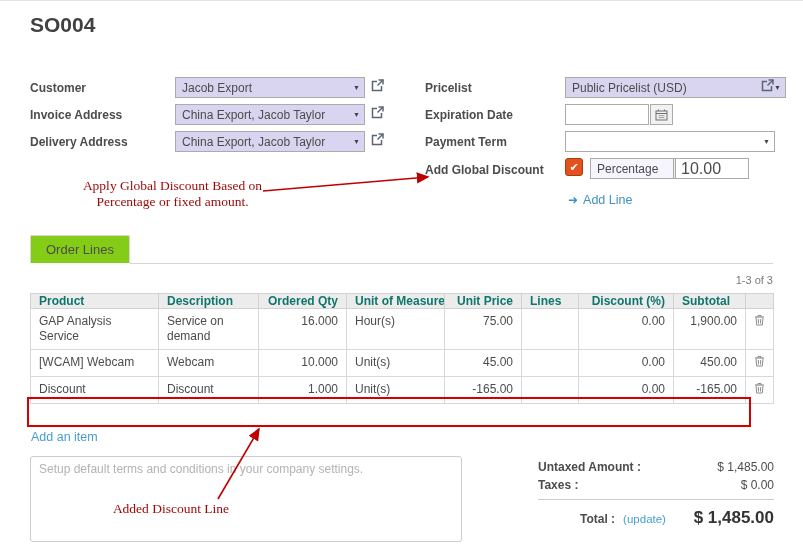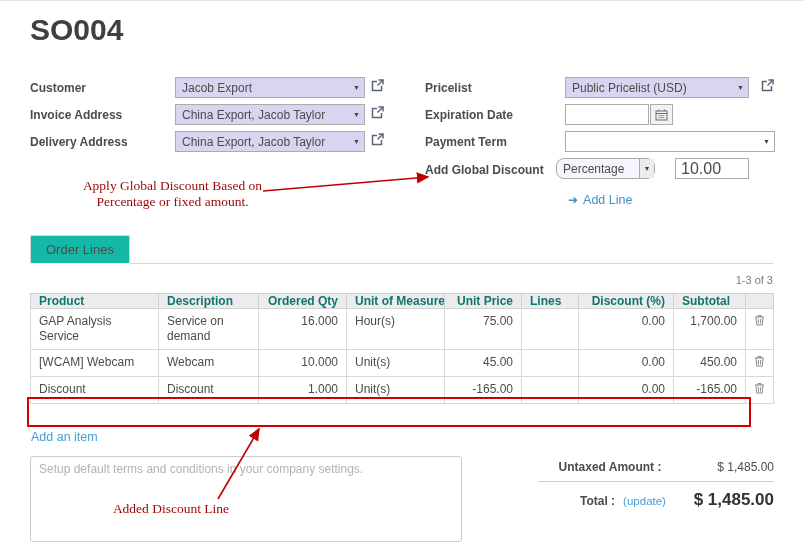--- a/index.html
+++ b/index.html
@@ -1,20 +1,20 @@
 <!DOCTYPE html>
 <html><head>
 <meta charset="utf-8">
 <style>
   * { box-sizing: border-box; margin: 0; padding: 0; }
   body { background:#fff; font-family:"Liberation Sans", sans-serif; }
   .canvas { position:relative; width:803px; height:545px; background:#fff;
             border-top:1px solid #e2e2e2; overflow:hidden; color:#4c4c4c; }
 
-  .doc-title { position:absolute; left:30px; top:12px; font-size:30px; font-weight:bold; color:#404040; }
+  .doc-title { position:absolute; left:30px; top:12px; font-size:21px; font-weight:bold; color:#404040; }
 
   .flabel { position:absolute; font-size:12px; font-weight:bold; color:#4c4c4c; white-space:nowrap; }
 
   .selbox { position:absolute; height:21px; border:1px solid #ababab; background:#d9d5f0;
             font-size:12px; display:flex; align-items:center; padding:0 18px 0 6px; cursor:pointer; }
   .selbox.white { background:#fff; }
   .selbox .val { overflow:hidden; white-space:nowrap; }
   .selbox .arr { position:absolute; right:4px; top:6px; font-size:7px; color:#444; }
 
   .combo { position:absolute; height:21px; border:1px solid #ababab; background:#f6f4fc;
@@ -37,21 +37,21 @@
 
   .addline { position:absolute; font-size:12.5px; color:#418fc5; cursor:pointer; }
   .addline .ico { margin-right:5px; font-size:12px; }
 
   .note { position:absolute; color:#9c0606; font-family:"Liberation Serif", serif; font-size:13.5px;
           line-height:16px; text-align:center; }
 
   .tabbar { position:absolute; left:30px; top:234px; width:743px; display:flex;
             border-bottom:1px solid #d6d6d6; }
   .tab { padding:6px 15px; font-size:13px; margin-bottom:-1px; cursor:pointer; }
-  .tab.active { background:#14b8a6; border:1px solid #d6d6d6; border-bottom:1px solid #fff;
+  .tab.active { background:#84cc16; border:1px solid #d6d6d6; border-bottom:1px solid #fff;
                 border-radius:2px 2px 0 0; color:#4c4c4c;text-align:right; }
   .tab.idle { color:#459fd4; }
 
   .pager { position:absolute; right:30px; top:273px; font-size:11px; color:#7a7a7a; }
 
   .gridwrap { position:absolute; left:30px; top:292px; width:743px; }
   table.grid { border-collapse:collapse; table-layout:fixed; width:743px; font-size:12px; }
   table.grid th { background:#ececec; border:1px solid #d2d2d2; font-weight:bold; color:#0f766e;
                   padding:0 8px; text-align:left; white-space:nowrap; overflow:hidden; font-size:12px; }
   table.grid th.num { text-align:right; }
@@ -67,21 +67,21 @@
 
   .additem { position:absolute; left:31px; top:429px; font-size:12.5px; color:#459fd4; cursor:pointer; }
 
   .notes { position:absolute; left:30px; top:455px; width:432px; height:86px; border:1px solid #cccccc;
            border-radius:3px; resize:none; font-family:"Liberation Sans", sans-serif; font-size:12px;
            padding:5px 8px; color:#4c4c4c; }
   .notes::placeholder { color:#b3b3b3; }
 
   .totals { position:absolute; left:538px; top:459px; width:236px; }
   .trow { display:flex; align-items:baseline; margin-bottom:4px; }
-  .tlabel { flex:1; text-align:center; font-weight:bold; font-size:12px; padding-right:14px; }
+  .tlabel { flex:1; text-align:left; font-weight:bold; font-size:12px; padding-right:14px; }
   .tval { width:78px; text-align:right; font-size:12px; }
   .tsep { border-top:1px solid #cccccc; margin:7px 0 8px 0; }
   .trow.total .tlabel-total { font-size:12px; font-weight:bold; margin-left:42px; }
   .trow.total .update { font-size:11.5px; color:#459fd4; margin-left:8px; cursor:pointer; }
   .trow.total .tval-total { flex:1; text-align:right; font-size:17px; font-weight:bold; color:#333; }
 
   svg.overlay { position:absolute; left:0; top:0; width:803px; height:545px; pointer-events:none; }
 </style>
 </head>
 <body>
@@ -128,21 +128,21 @@
         <path d="M8.5 2 H13 V6.5" fill="none" stroke="#5b6675" stroke-width="1.5"></path>
         <path d="M13 2 L7.5 7.5" stroke="#5b6675" stroke-width="1.5"></path>
       </svg>
   </span>
 
   <div class="flabel" style="left:425px; top:80px;text-align:center;">Pricelist</div>
   <div class="flabel" style="left:425px; top:107px;">Expiration Date</div>
   <div class="flabel" style="left:425px; top:134px;">Payment Term</div>
   <div class="flabel" style="left:425px; top:162px;">Add Global Discount</div>
 
-  <div class="selbox" style="left:565px; top:76px; width:184px;">
+  <div class="selbox" style="left:565px; top:76px; width:221px;">
     <span class="val">Public Pricelist (USD)</span>
     <span class="arr">▼</span>
   </div>
   <span class="linkicon" style="left:760px; top:77px;">
     <svg width="15" height="15" viewBox="0 0 15 15">
         <path d="M11.5 8 V12.5 H2.5 V3.5 H7" fill="none" stroke="#5b6675" stroke-width="1.5"></path>
         <path d="M8.5 2 H13 V6.5" fill="none" stroke="#5b6675" stroke-width="1.5"></path>
         <path d="M13 2 L7.5 7.5" stroke="#5b6675" stroke-width="1.5"></path>
       </svg>
   </span>
@@ -160,21 +160,21 @@
   </span>
 
   <div class="selbox white" style="left:565px; top:130px; width:210px;">
     <span class="val"></span>
     <span class="arr">▼</span>
   </div>
 
   <div class="checkbox" style="left:565px; top:157px;">
     <span>✔</span>
   </div>
-  <div class="combo" style="left:556px; top:157px; width:99px;border-radius:8px;">
+  <div class="combo" style="left:590px; top:157px; width:99px;">
     <span class="val">Percentage</span>
     <span class="arrbox">▼</span>
   </div>
   <input class="txtinput" style="left: 675px; top: 157px; width: 74px;" value="10.00">
 
   <div class="addline" style="left:568px; top:192px;">
     <span class="ico">➜</span><span>Add Line</span>
   </div>
 
   <div class="note" style="left:80px; top:177px; width:185px;">
@@ -216,21 +216,21 @@
       </thead>
       <tbody>
         <tr>
           <td class="lav">GAP Analysis Service</td>
           <td class="lav">Service on demand</td>
           <td class="lav num">16.000</td>
           <td class="lav">Hour(s)</td>
           <td class="lav num">75.00</td>
           <td></td>
           <td class="num">0.00</td>
-          <td class="sub num">1,700.00</td>
+          <td class="sub num">1,900.00</td>
           <td class="trashcell">
             <svg width="11" height="12" viewBox="0 0 11 12">
                 <path d="M1 3 H10" stroke="#8c8c8c" stroke-width="1.2"></path>
                 <path d="M4 3 V1.5 H7 V3" fill="none" stroke="#8c8c8c"></path>
                 <path d="M2 3.5 L2.7 11 H8.3 L9 3.5" fill="none" stroke="#8c8c8c"></path>
                 <line x1="4.3" y1="5" x2="4.5" y2="9.5" stroke="#8c8c8c"></line>
                 <line x1="6.7" y1="5" x2="6.5" y2="9.5" stroke="#8c8c8c"></line>
               </svg>
           </td>
         </tr>
@@ -280,20 +280,24 @@
 
   <div class="additem">Add an item</div>
 
   <textarea class="notes" placeholder="Setup default terms and conditions in your company settings." style=""></textarea>
 
   <div class="totals">
     <div class="trow">
       <span class="tlabel">Untaxed Amount :</span>
       <span class="tval">$ 1,485.00</span>
     </div>
+    <div class="trow">
+      <span class="tlabel">Taxes :</span>
+      <span class="tval">$ 0.00</span>
+    </div>
     <div class="tsep"></div>
     <div class="trow total">
       <span class="tlabel-total">Total :</span>
       <span class="update">(update)</span>
       <span class="tval-total">$ 1,485.00</span>
     </div>
   </div>
 
   <div class="note" style="left:106px; top:500px; width:130px;">Added Discount Line</div>
 

